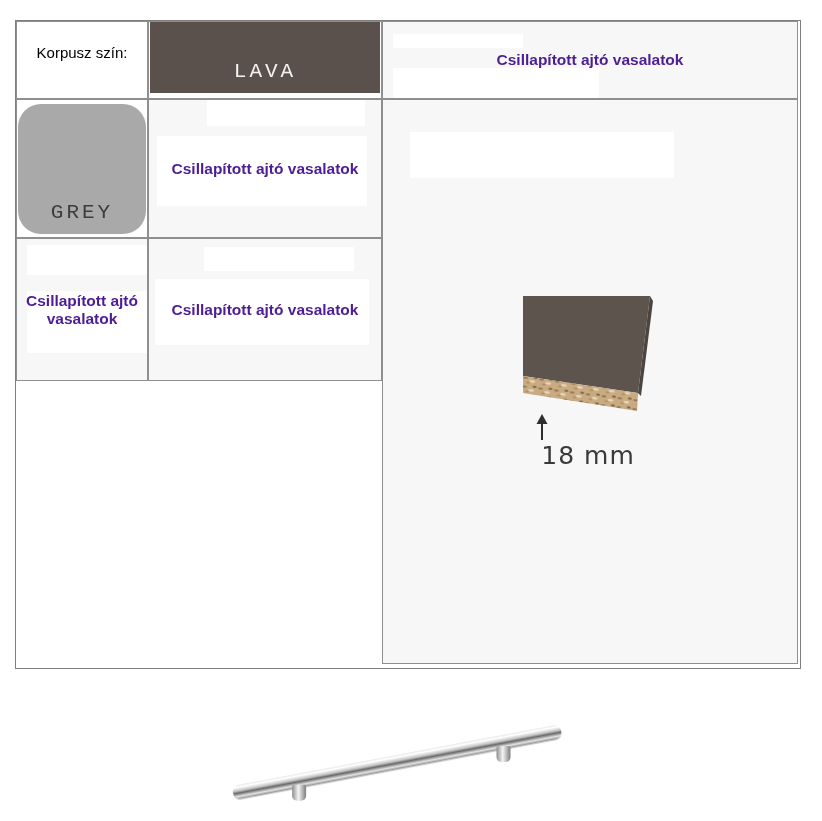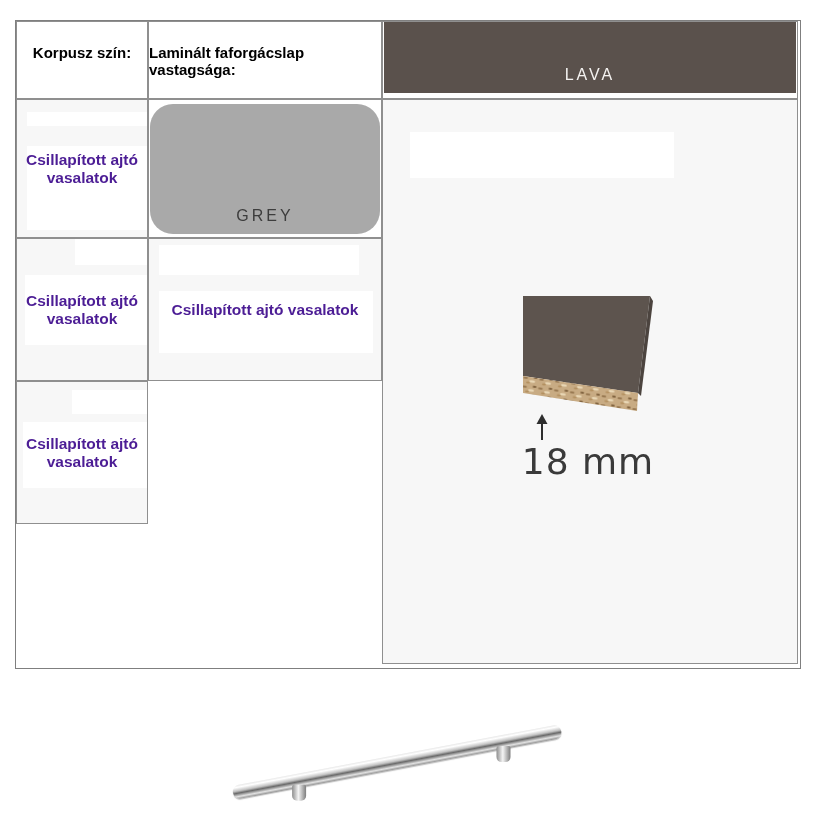--- a/index.html
+++ b/index.html
@@ -10,48 +10,48 @@
   #spec-table {
     position:absolute; left:15px; top:20px; width:786px; height:649px;
     display:grid;
     grid-template-columns:132px 234px 416px;
     grid-template-rows:78px 139px 143px 143px 140px;
     border:1px solid #7f7f7f;
   }
   .cell { position:relative; border:1px solid #8f8f8f; background:#ffffff; overflow:hidden; }
   .cell.grey-bg { background:#f7f7f7; }
   .hdr { display:flex; justify-content:center; align-items:flex-start; padding-top:22px;
-         font-weight:bold; font-size:15px; color:#000; }
+         font-weight:normal; font-size:15px; color:#000; }
   .hinge-cell { display:flex; justify-content:center; align-items:center;
                 font-weight:bold; font-size:15.5px; color:#4c1d95; text-align:center; }
   .hinge-cell span { position:relative; z-index:2; }
   .redact { position:absolute; background:#ffffff; z-index:1; }
 
   
   .swatch { position:absolute; left:1px; right:1px; }
   .swatch-label { position:absolute; left:0; right:0; bottom:8px; text-align:center;
-                  font-family:Liberation Sans, sans-serif; font-size:16px; letter-spacing:3px; line-height:1.25; }
+                  font-family:Liberation Mono, monospace; font-size:21px; letter-spacing:3px; line-height:1.25; }
   .sw-lava  { top:0;  bottom:5px; }
   .sw-grey  { top:4px; bottom:3px; }
   .sw-bialy { top:3px; bottom:4px; border:1px solid #9c9c9c; }
   .sw-oak   { top:4px; bottom:2px;
     background-color:#cf9e61;
     background-image:
       radial-gradient(ellipse 9px 16px at 34px 44px, #6f4a22 0 38%, rgba(111,74,34,0) 62%),
       radial-gradient(ellipse 6px 11px at 100px 96px, #7a5426 0 38%, rgba(122,84,38,0) 62%),
       radial-gradient(ellipse 5px 9px at 78px 20px, #8a6130 0 38%, rgba(138,97,48,0) 62%),
       repeating-linear-gradient(88deg, rgba(255,244,220,.45) 0 2px, rgba(255,244,220,0) 2px 9px),
       repeating-linear-gradient(92deg, rgba(120,77,35,.28) 0 3px, rgba(120,77,35,0) 3px 14px);
   }
 
   
   #board-wrap { position:absolute; left:134px; top:192px; width:142px; height:126px; }
   #arrow-up { position:absolute; left:151px; top:314px; width:16px; height:27px; }
   #thickness { position:absolute; left:95px; top:341px; width:220px; text-align:center;
-               font-family:"DejaVu Sans", sans-serif; font-size:36px; letter-spacing:1px; color:#3a3a3a; }
+               font-family:"DejaVu Sans", sans-serif; font-size:25px; letter-spacing:1px; color:#3a3a3a; }
 
   
   #footer-text { position:absolute; left:30px; top:674px; width:780px;
                  font-weight:bold; font-size:16.5px; line-height:1.4; color:#000; }
 
   
   #handle { position:absolute; left:226px; top:716px; width:352px; height:95px; }
   #handle-bar { position:absolute; left:7px; top:70px; width:334px; height:14px;
     border-radius:7px;
     background:linear-gradient(180deg,#e8e8e8 0%,#ffffff 16%,#c2c2c2 42%,#6a6a6a 58%,#e2e2e2 82%,#909090 100%);
@@ -66,23 +66,20 @@
 </style>
 </head>
 <body>
 
 <div id="stage">
 
   <div id="spec-table">
 
     <div class="cell hdr">
       <span>Korpusz szín:</span>
-    </div>
-    <div class="cell hdr">
-      <span>Laminált faforgácslap vastagsága:</span>
     </div>
 
     <div class="cell">
       <div class="swatch sw-lava" style="background: rgb(90, 81, 76);">
         <div class="swatch-label" style="color: rgb(244, 242, 240);">LAVA</div>
       </div>
     </div>
     <div class="cell grey-bg hinge-cell">
       <div class="redact" style="left:10px;top:12px;width:130px;height:14px;"></div>
       <div class="redact" style="left:10px;top:46px;width:206px;height:84px;"></div>

